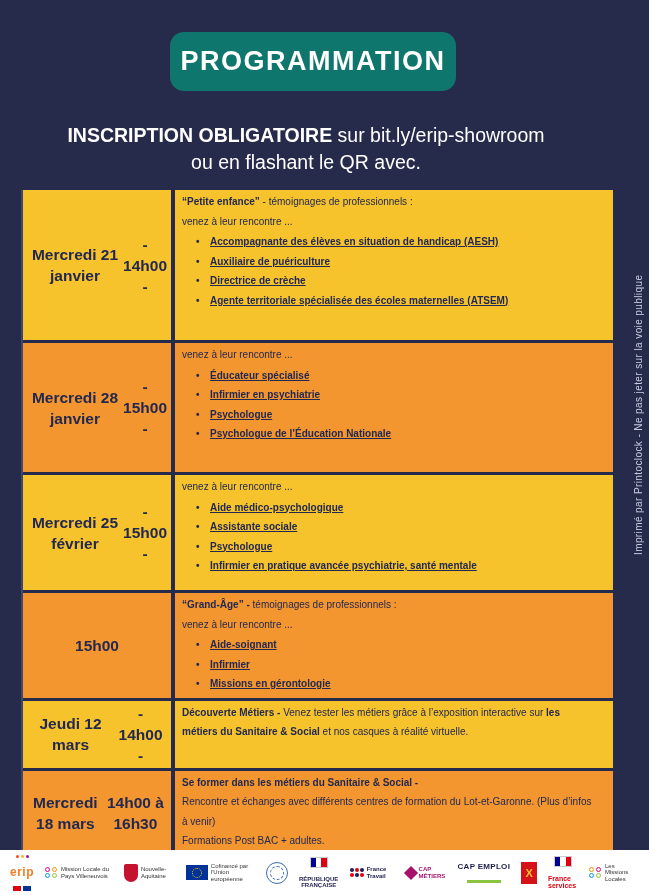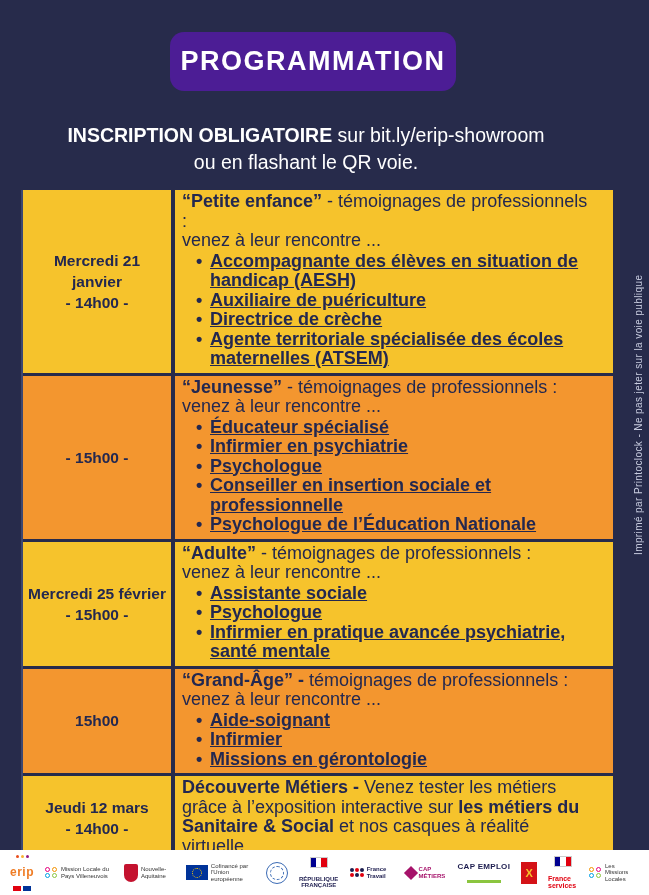--- a/index.html
+++ b/index.html
@@ -8,21 +8,21 @@
     background:#272b4b;
     font-family:"Liberation Sans","DejaVu Sans",sans-serif;
     position:relative;overflow:hidden;
     color:#232850;
   }
   .poster{position:absolute;inset:0;}
 
   
   .title-btn{
     position:absolute;left:170px;top:32px;width:286px;height:59px;
-    background:#4c1d95;border-radius:14px;
+    background:#0f766e;border-radius:14px;
     display:flex;align-items:center;justify-content:center;
   }
   .title-btn span{
     color:#ffffff;font-size:27px;font-weight:bold;letter-spacing:1.5px;
   }
   .intro{
     position:absolute;left:0;top:122px;width:612px;
     text-align:center;color:#ffffff;font-size:19.5px;line-height:27px;
   }
   .intro b{font-weight:bold;}
@@ -32,28 +32,28 @@
     position:absolute;left:21px;top:190px;width:590px;
     display:flex;flex-direction:column;
     border-left:2px solid #3d4770;
   }
   .s-row{display:flex;border-top:3px solid #272b4b;}
   .s-row:first-child{border-top:none;}
   .row-yellow{background:#f6c32c;}
   .row-orange{background:#f3962f;}
   .cell-date{
     width:152px;flex:0 0 152px;
-    display:flex;flex-direction:column;align-items:center;justify-content:center;
+    display:flex;flex-direction:row;align-items:center;justify-content:center;
     text-align:center;font-weight:bold;font-size:15.5px;line-height:21px;
     border-right:4px solid #272b4b;
     padding:2px 4px;box-sizing:border-box;
   }
   .cell-content{
     flex:1;padding:2px 16px 4px 7px;box-sizing:border-box;
-    font-size:18px;line-height:19.5px;
+    font-size:10px;line-height:19.5px;
   }
   .cell-content .hd b{font-weight:bold;}
   ul.bullets{margin:1px 0 0 0;padding:0 0 0 14px;list-style:none;text-decoration:underline;}
   ul.bullets li{
     font-weight:bold;position:relative;padding-left:14px;line-height:19.5px;
   }
   ul.bullets li::before{
     content:"•";position:absolute;left:0;top:0;font-weight:bold;
   }
   .r1{min-height:150px;}
@@ -115,21 +115,21 @@
 <body>
 
 <div class="poster">
 
   <div class="title-btn">
     <span>PROGRAMMATION</span>
   </div>
 
   <div class="intro">
     <b>INSCRIPTION OBLIGATOIRE</b><span> sur bit.ly/erip-showroom</span><br>
-    <span>ou en flashant le QR voie.</span>
+    <span>ou en flashant le QR avec.</span>
   </div>
 
   <div class="schedule">
 
     <div class="s-row row-yellow r1">
       <div class="cell-date">
         <span>Mercredi 21 janvier</span>
         <span>- 14h00 -</span>
       </div>
       <div class="cell-content">
@@ -139,44 +139,43 @@
           <li>Accompagnante des élèves en situation de handicap (AESH)</li>
           <li>Auxiliaire de puériculture</li>
           <li>Directrice de crèche</li>
           <li>Agente territoriale spécialisée des écoles maternelles (ATSEM)</li>
         </ul>
       </div>
     </div>
 
     <div class="s-row row-orange r2">
       <div class="cell-date">
+        <span>Mercredi 28 janvier</span>
         <span>- 15h00 -</span>
       </div>
       <div class="cell-content">
-        <span class="hd"><b>“Jeunesse”</b><span> - témoignages de professionnels :</span></span>
         <span class="blk">venez à leur rencontre ...</span>
         <ul class="bullets">
           <li>Éducateur spécialisé</li>
           <li>Infirmier en psychiatrie</li>
           <li>Psychologue</li>
-          <li>Conseiller en insertion sociale et professionnelle</li>
           <li>Psychologue de l’Éducation Nationale</li>
         </ul>
       </div>
     </div>
 
     <div class="s-row row-yellow r3">
       <div class="cell-date">
         <span>Mercredi 25 février</span>
         <span>- 15h00 -</span>
       </div>
       <div class="cell-content">
-        <span class="hd"><b>“Adulte”</b><span> - témoignages de professionnels :</span></span>
         <span class="blk">venez à leur rencontre ...</span>
         <ul class="bullets">
+          <li>Aide médico-psychologique</li>
           <li>Assistante sociale</li>
           <li>Psychologue</li>
           <li>Infirmier en pratique avancée psychiatrie, santé mentale</li>
         </ul>
       </div>
     </div>
 
     <div class="s-row row-orange r4">
       <div class="cell-date">
         <span>15h00</span>

